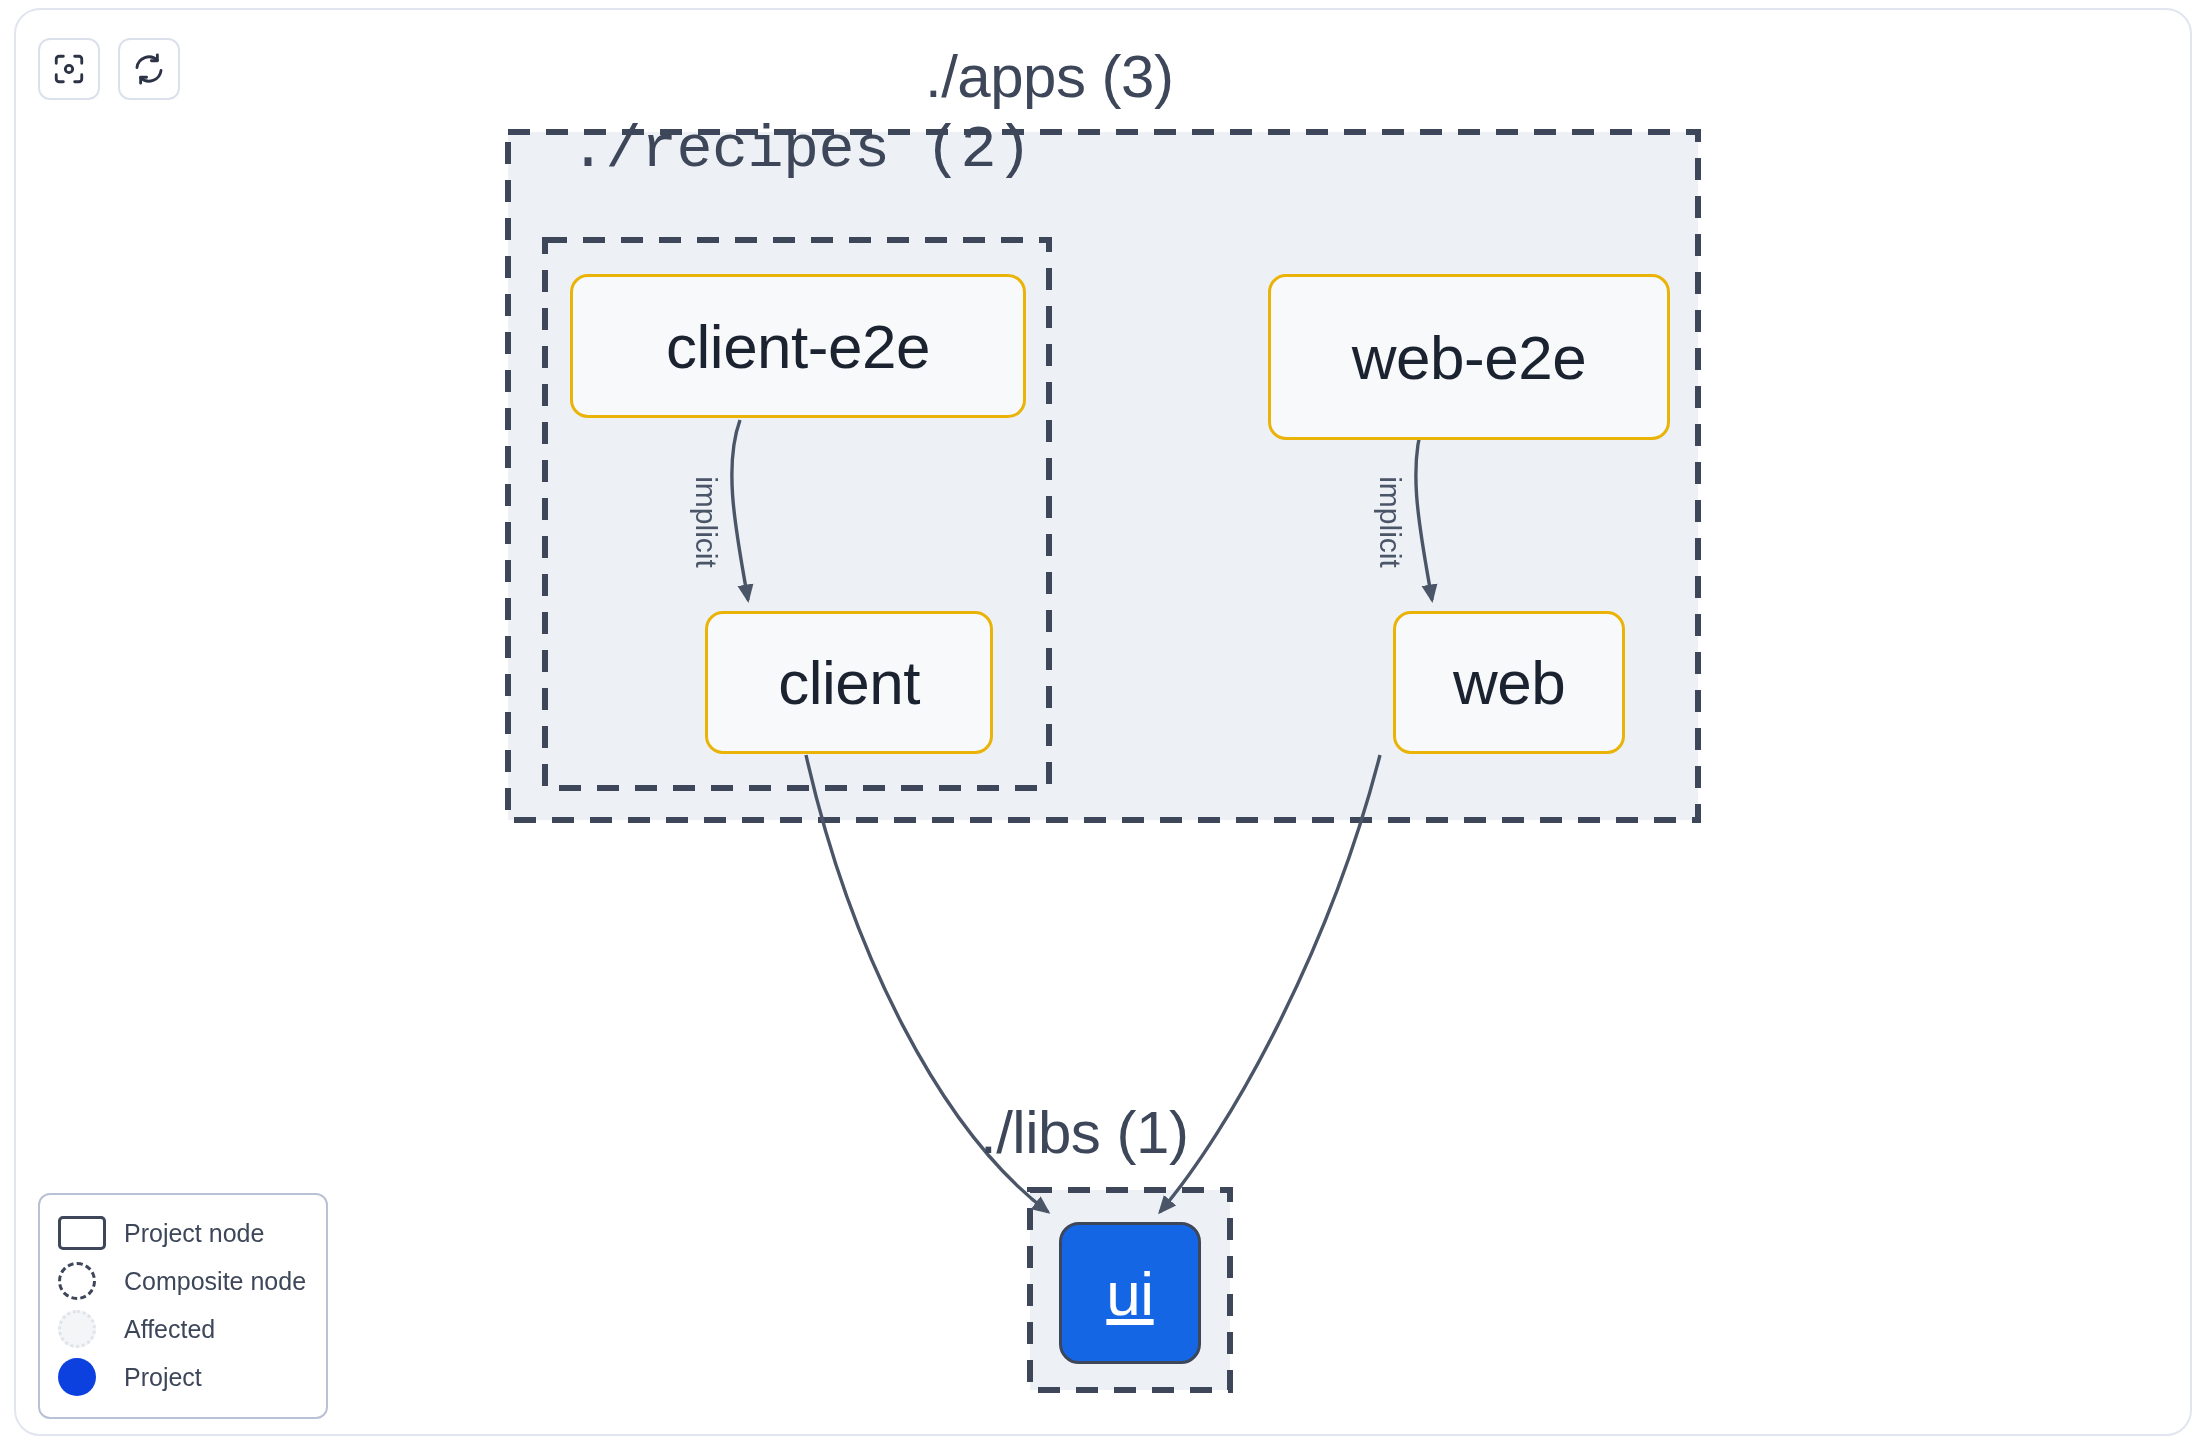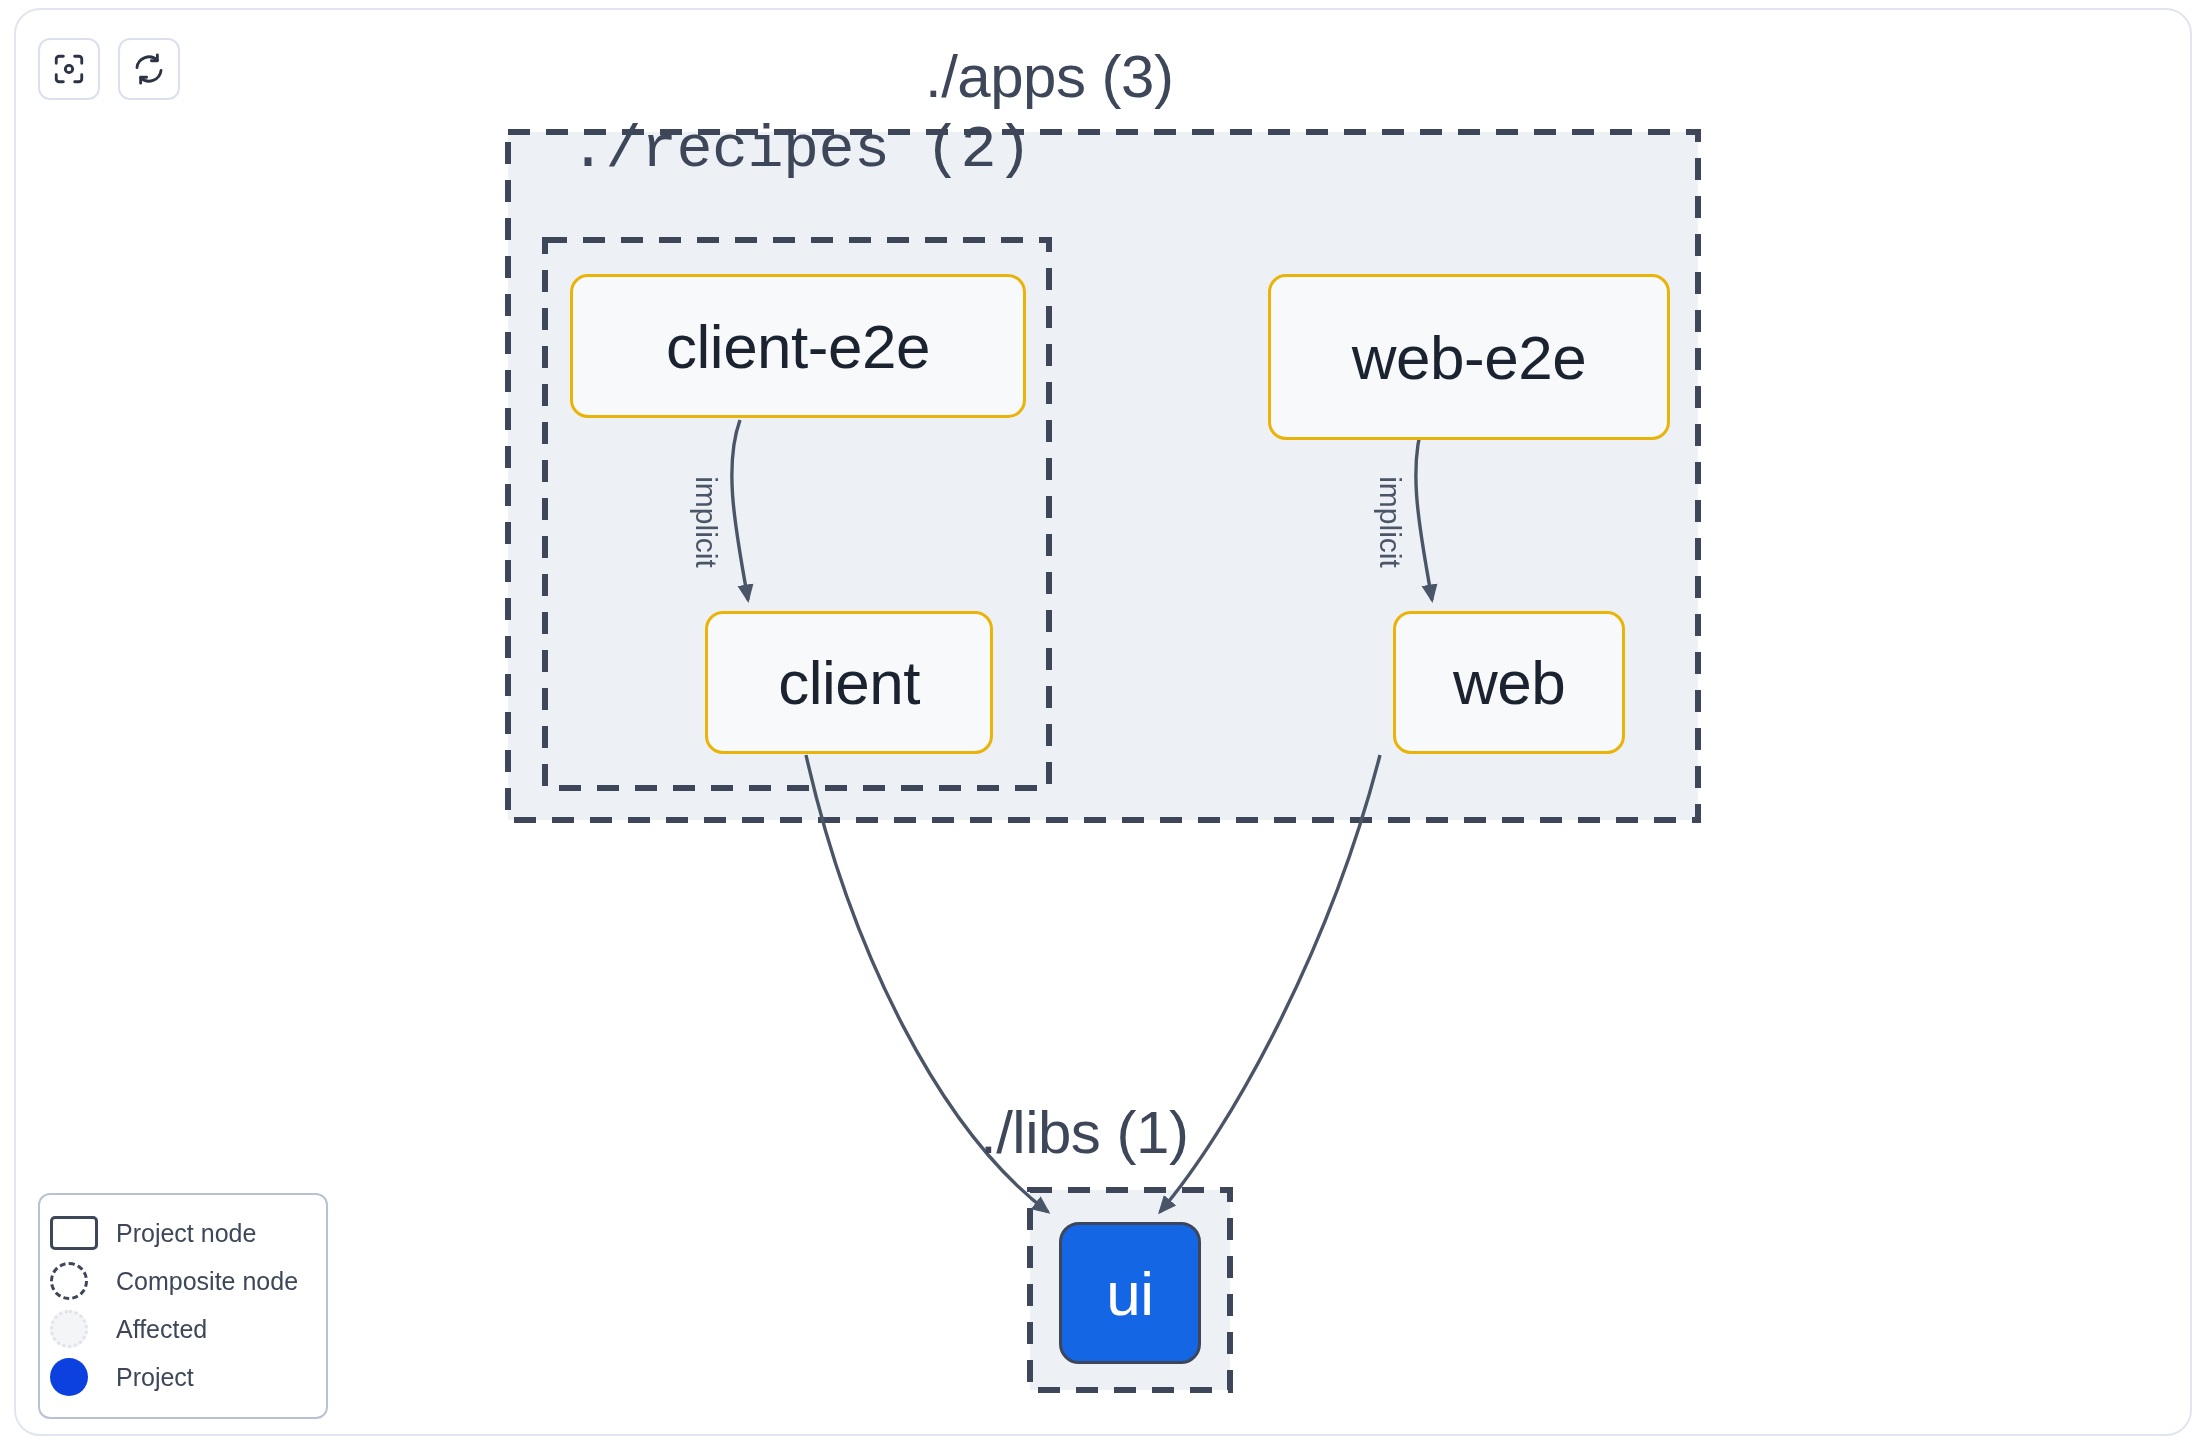--- a/index.html
+++ b/index.html
@@ -77,20 +77,21 @@
     font-size: 62px;
     letter-spacing: -0.5px;
     cursor: pointer;
     z-index: 25;
     white-space: nowrap;
   }
   .node.touched {
     background: #1566e5;
     border-color: #3d4759;
     color: #ffffff;
+    text-decoration: underline;
   }
   #node-client-e2e { left: 570px; top: 274px; width: 456px; height: 144px; }
   #node-web-e2e    { left: 1268px; top: 274px; width: 402px; height: 166px; }
   #node-client     { left: 672px; top: 611px; width: 288px; height: 143px; margin-left: 33px; }
   #node-web        { left: 1350px; top: 611px; width: 232px; height: 143px; margin-left: 43px; }
   #node-ui         { left: 1059px; top: 1222px; width: 142px; height: 142px; border-radius: 20px; }
 
   
   .group-label {
     position: absolute;
@@ -121,21 +122,21 @@
 
   
   .legend {
     position: absolute;
     left: 38px;
     top: 1193px;
     width: 290px;
     border: 2px solid #b9c2d4;
     border-radius: 12px;
     background: #ffffff;
-    padding: 14px 18px 16px 10px;
+    padding: 14px 18px 16px 18px;
     box-sizing: border-box;
     z-index: 45;
   }
   .legend-row {
     display: flex;
     align-items: center;
     height: 48px;
   }
   .legend-swatch {
     width: 54px;

